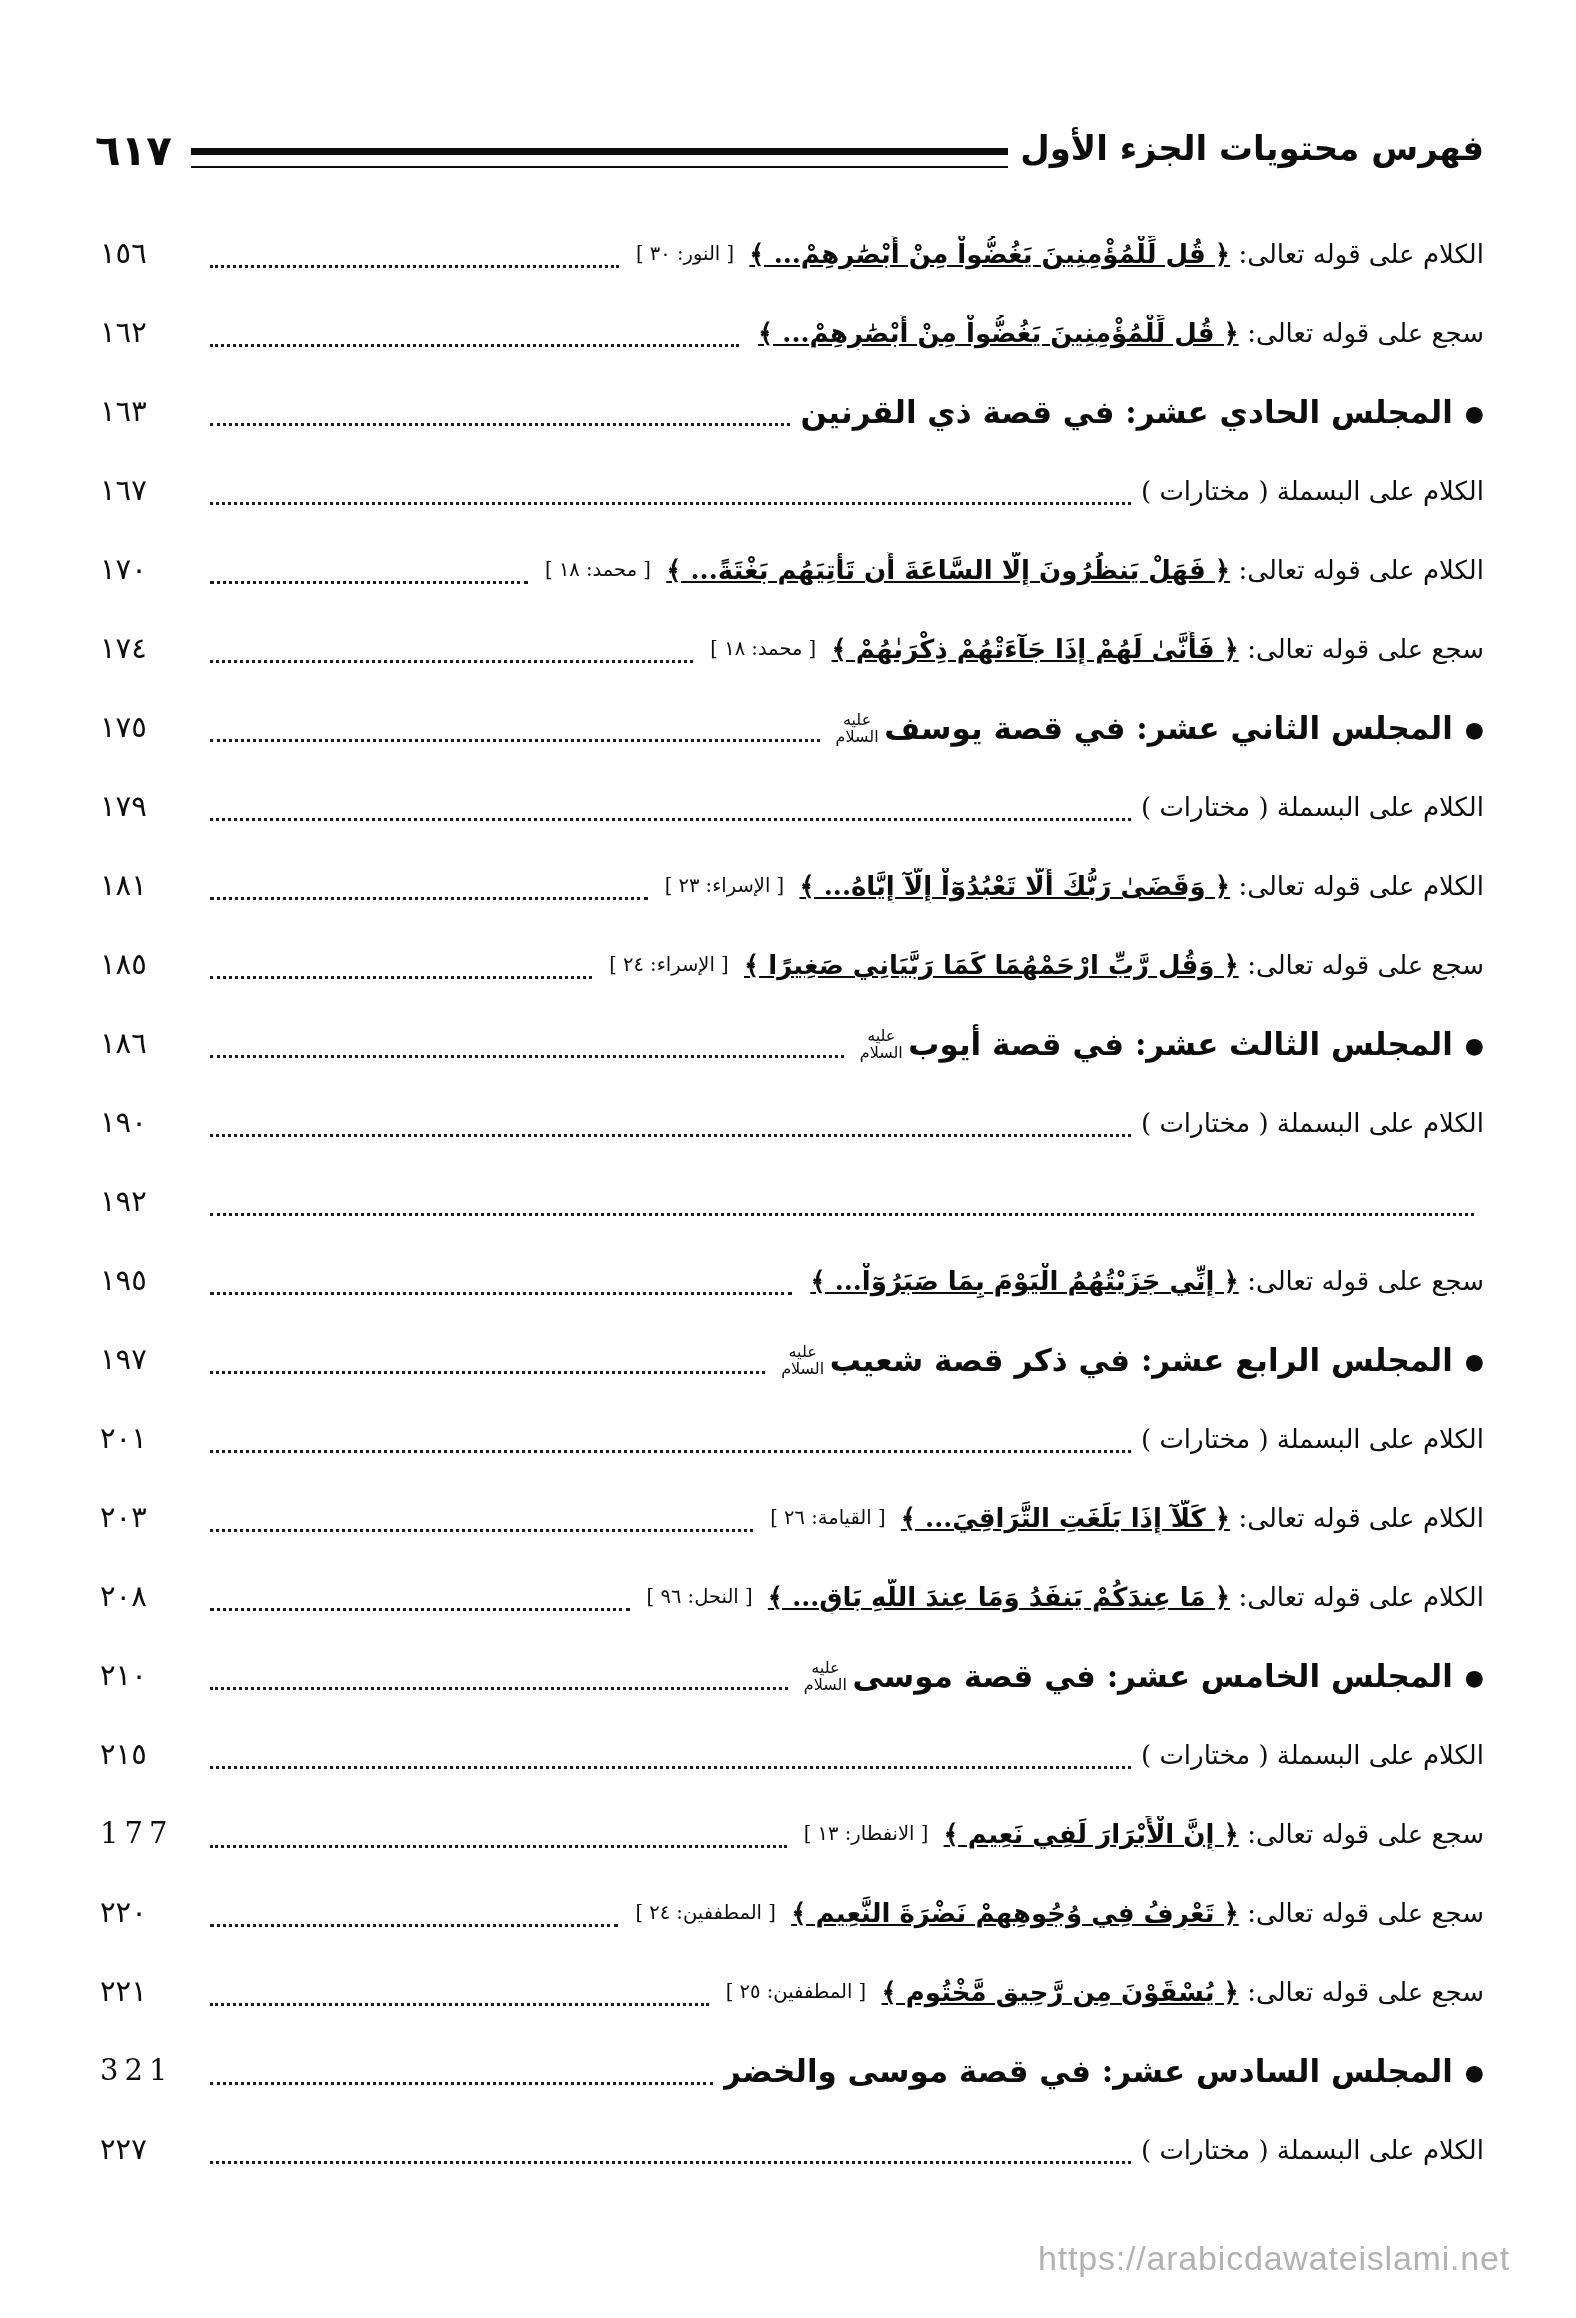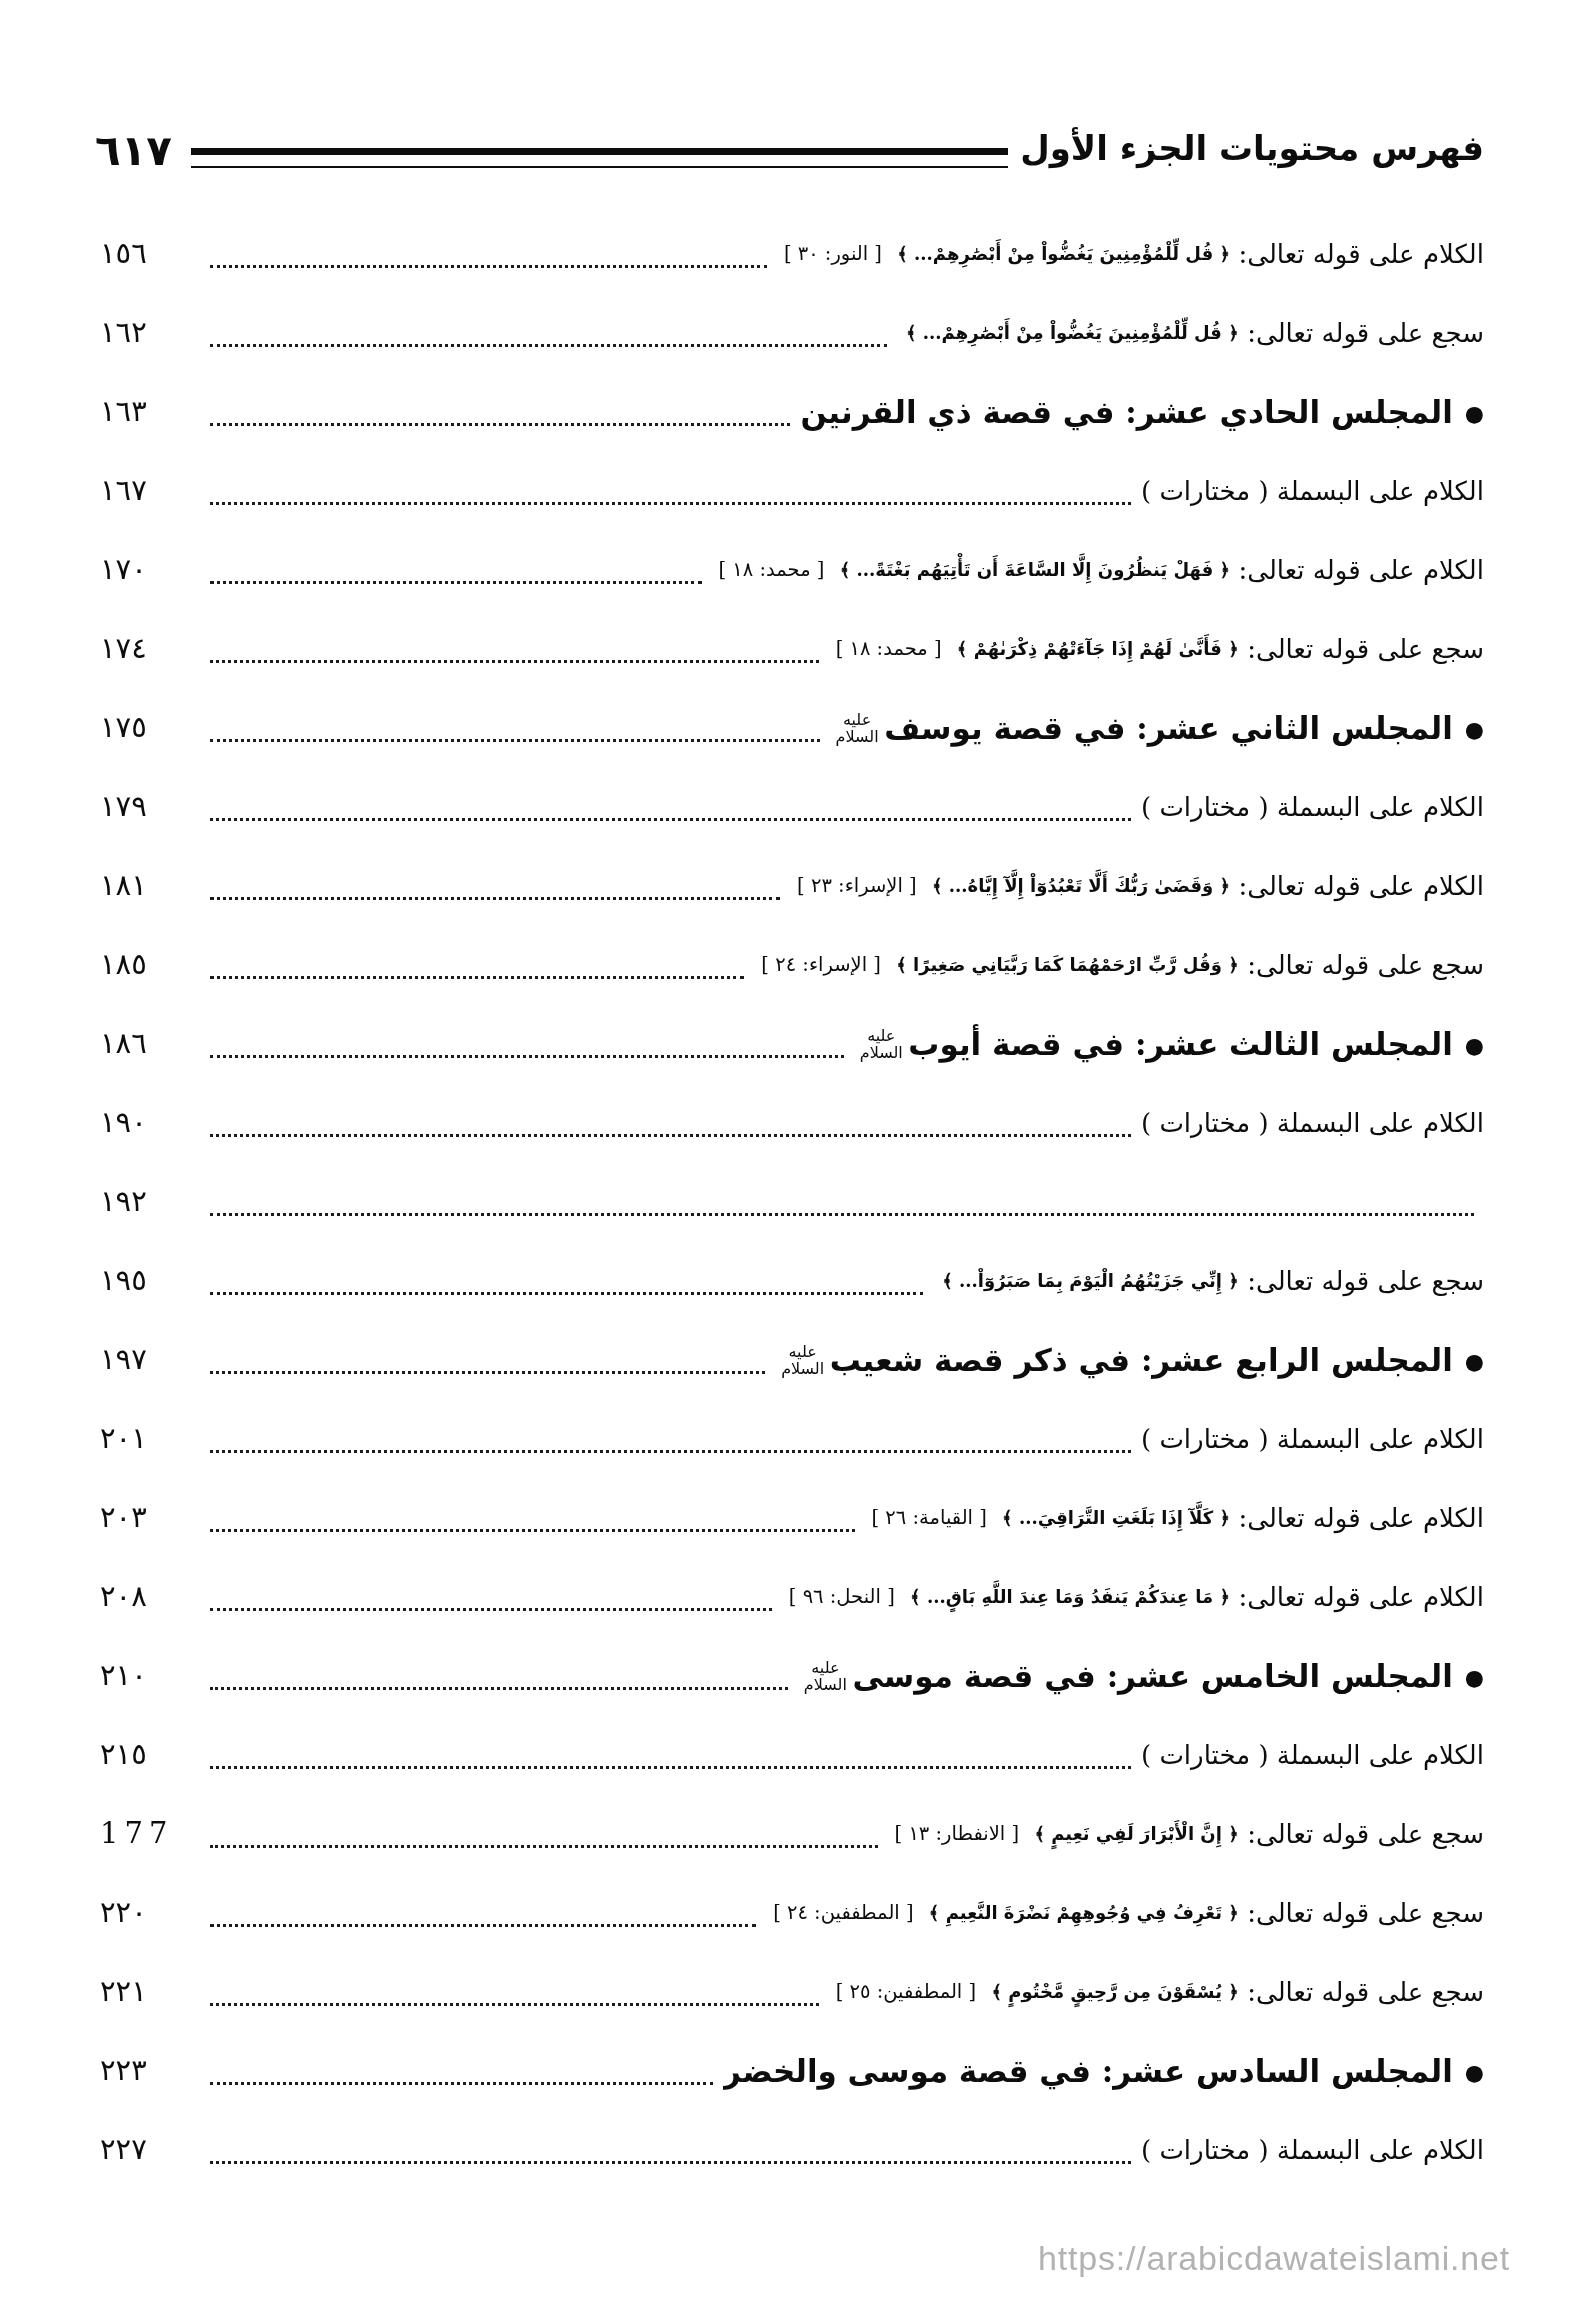--- a/index.html
+++ b/index.html
@@ -69,23 +69,24 @@
     white-space: nowrap;
     font-size: 26px;
     line-height: 1.25;
     flex-shrink: 1;
     min-width: 0;
     overflow: hidden;
   }
   .row .label { vertical-align: middle; text-align: center; }
   .row .verse {
     font-weight: bold;
-    font-size: 18px;
+    font-size: 26px;
     margin: 0 8.5px;
     vertical-align: middle;
+    text-decoration: underline;
   }
   .row .ref {
     font-size: 19.5px;
     margin: 0 6.8px;
     vertical-align: middle;
   }
   .row.majlis .txt {
     font-size: 31px;
     font-weight: bold;
   }
@@ -258,21 +259,21 @@
         <span class="pnum">٢٢٠</span>
       </div>
       <div class="row verse">
         <span class="txt"><span class="label">سجع على قوله تعالى:</span><span class="verse">﴿ يُسْقَوْنَ مِن رَّحِيقٍ مَّخْتُومٍ ﴾</span><span class="ref">[ المطففين: ٢٥ ]</span></span>
         <span class="leader"></span>
         <span class="pnum">٢٢١</span>
       </div>
       <div class="row majlis">
         <span class="txt"><span class="bullet">●</span><span class="label">المجلس السادس عشر: في قصة موسى والخضر</span></span>
         <span class="leader"></span>
-        <span class="pnum">٢٢٣</span>
+        <span class="pnum">321</span>
       </div>
       <div class="row basmala">
         <span class="txt"><span class="label">الكلام على البسملة ( مختارات )</span></span>
         <span class="leader"></span>
         <span class="pnum">٢٢٧</span>
       </div>
     </div>
 
   <div class="footer-url">https://arabicdawateislami.net</div>
 

